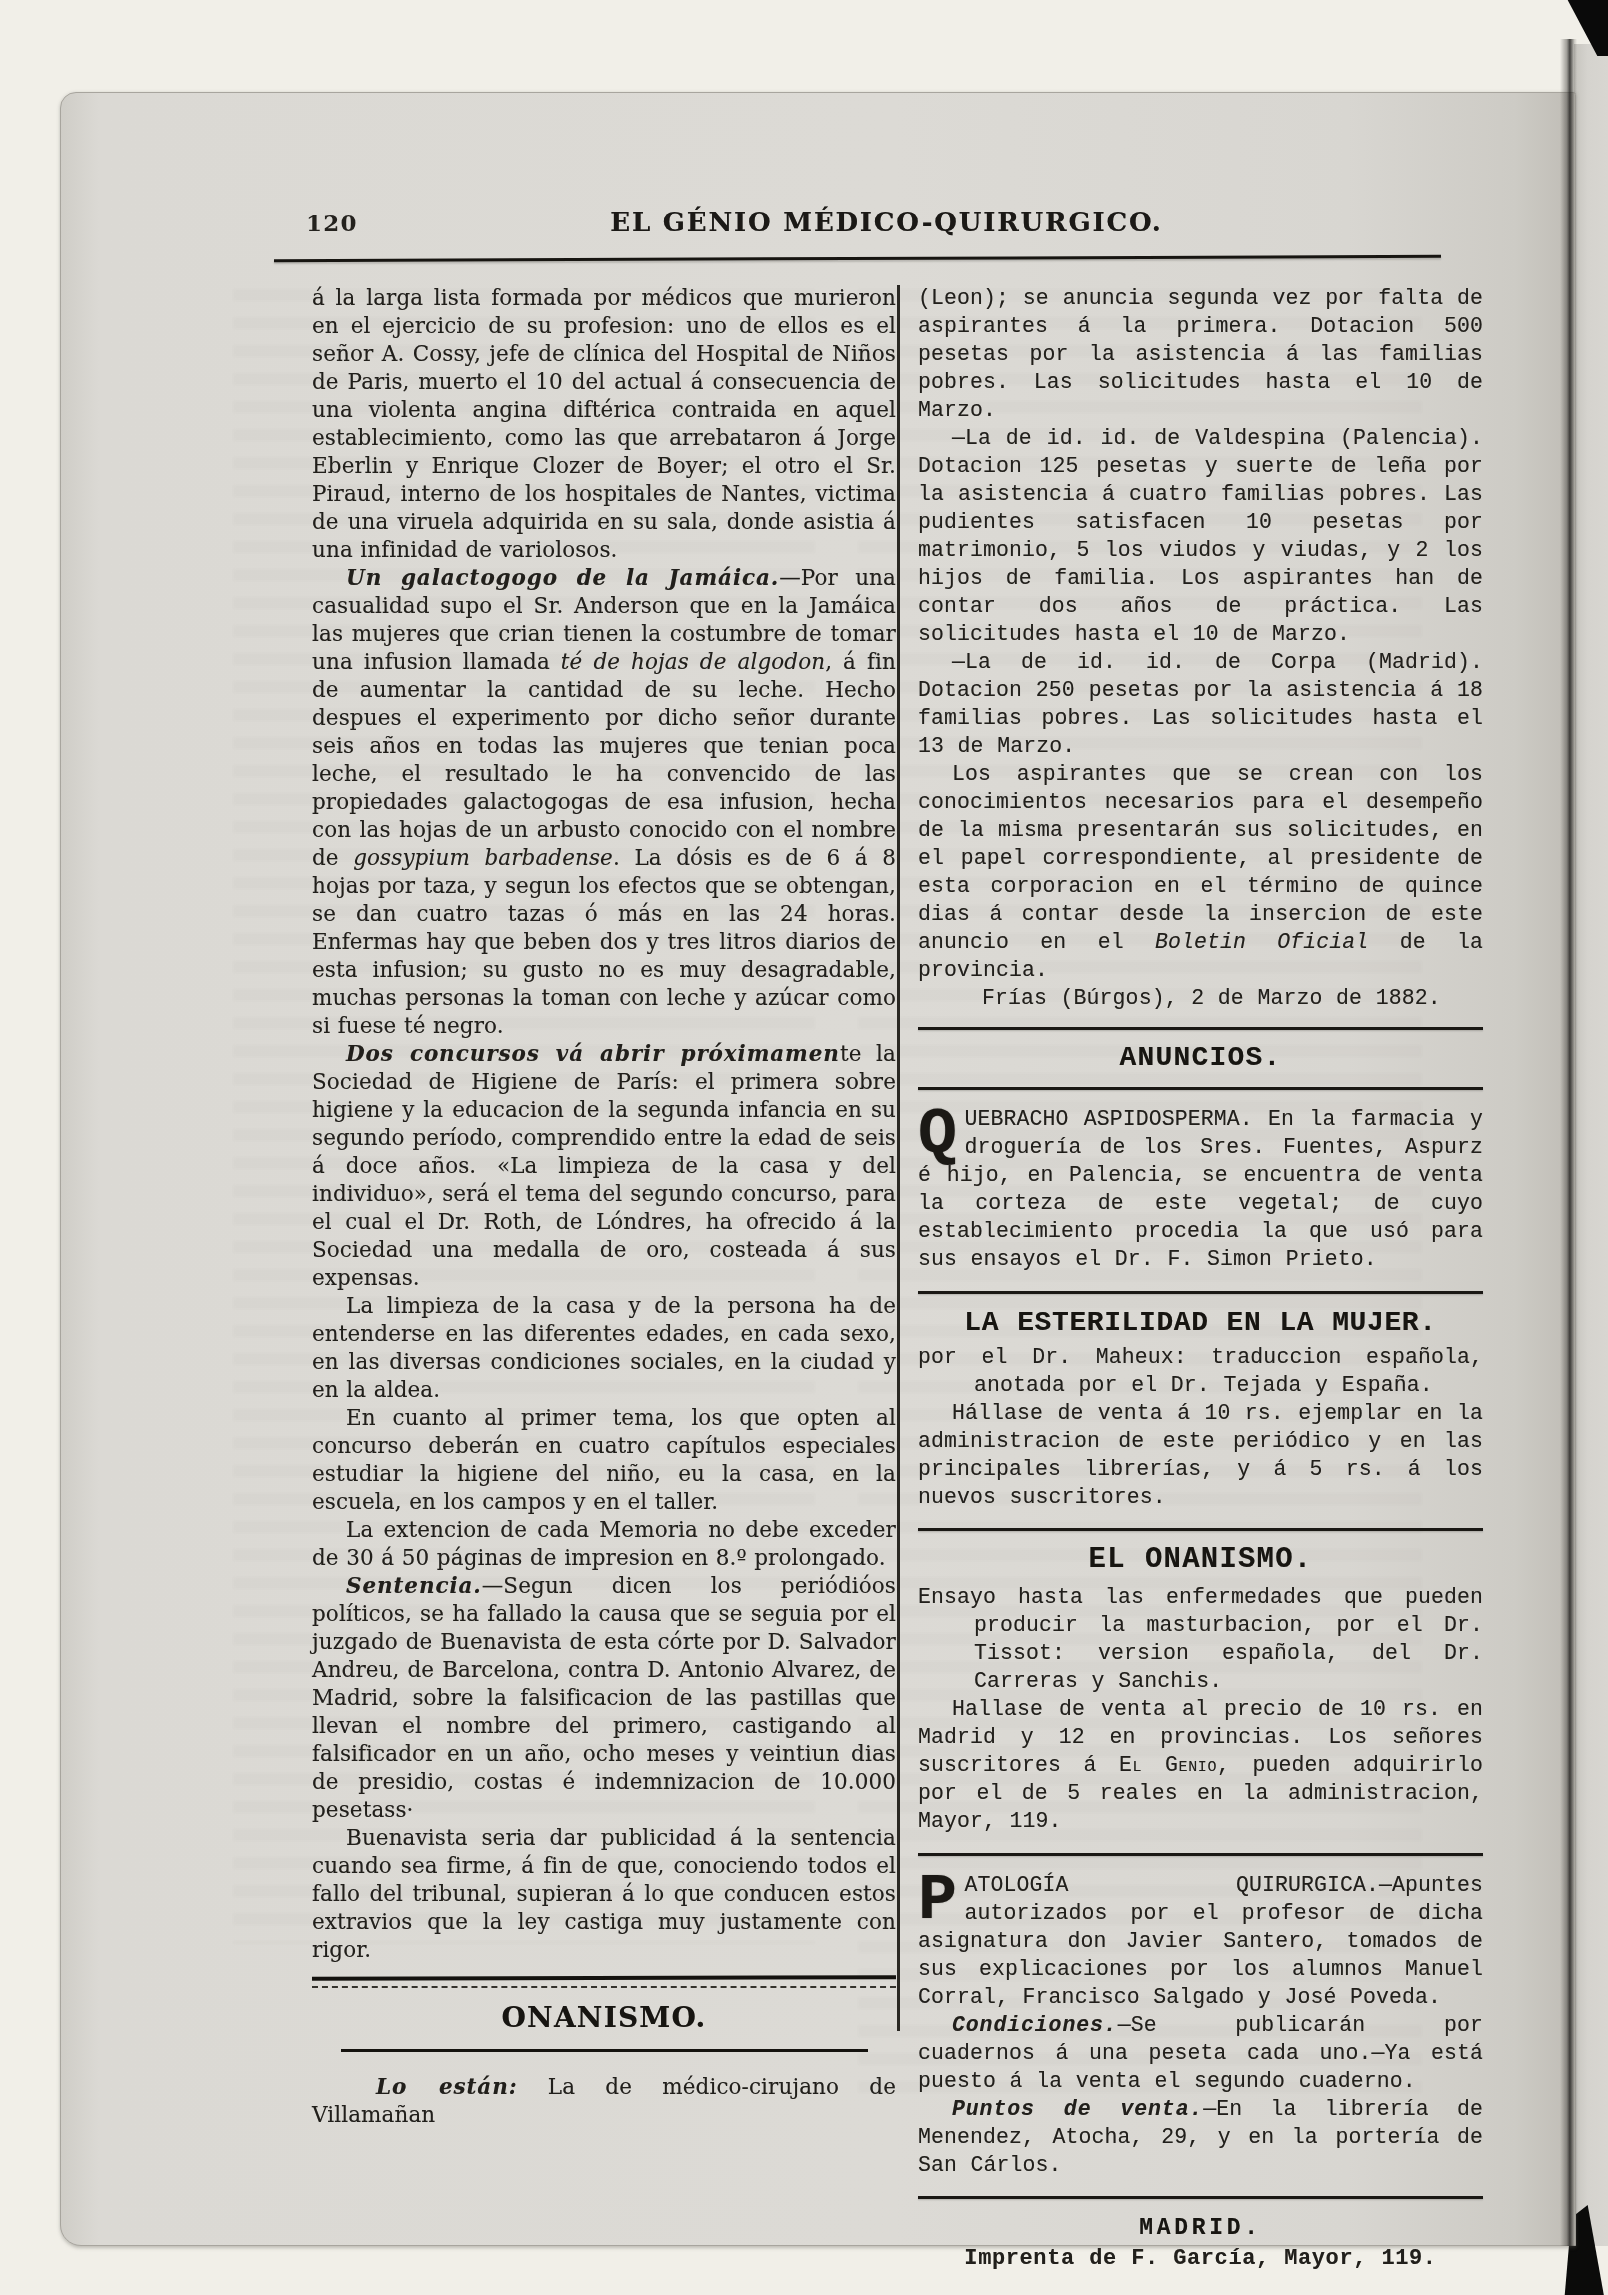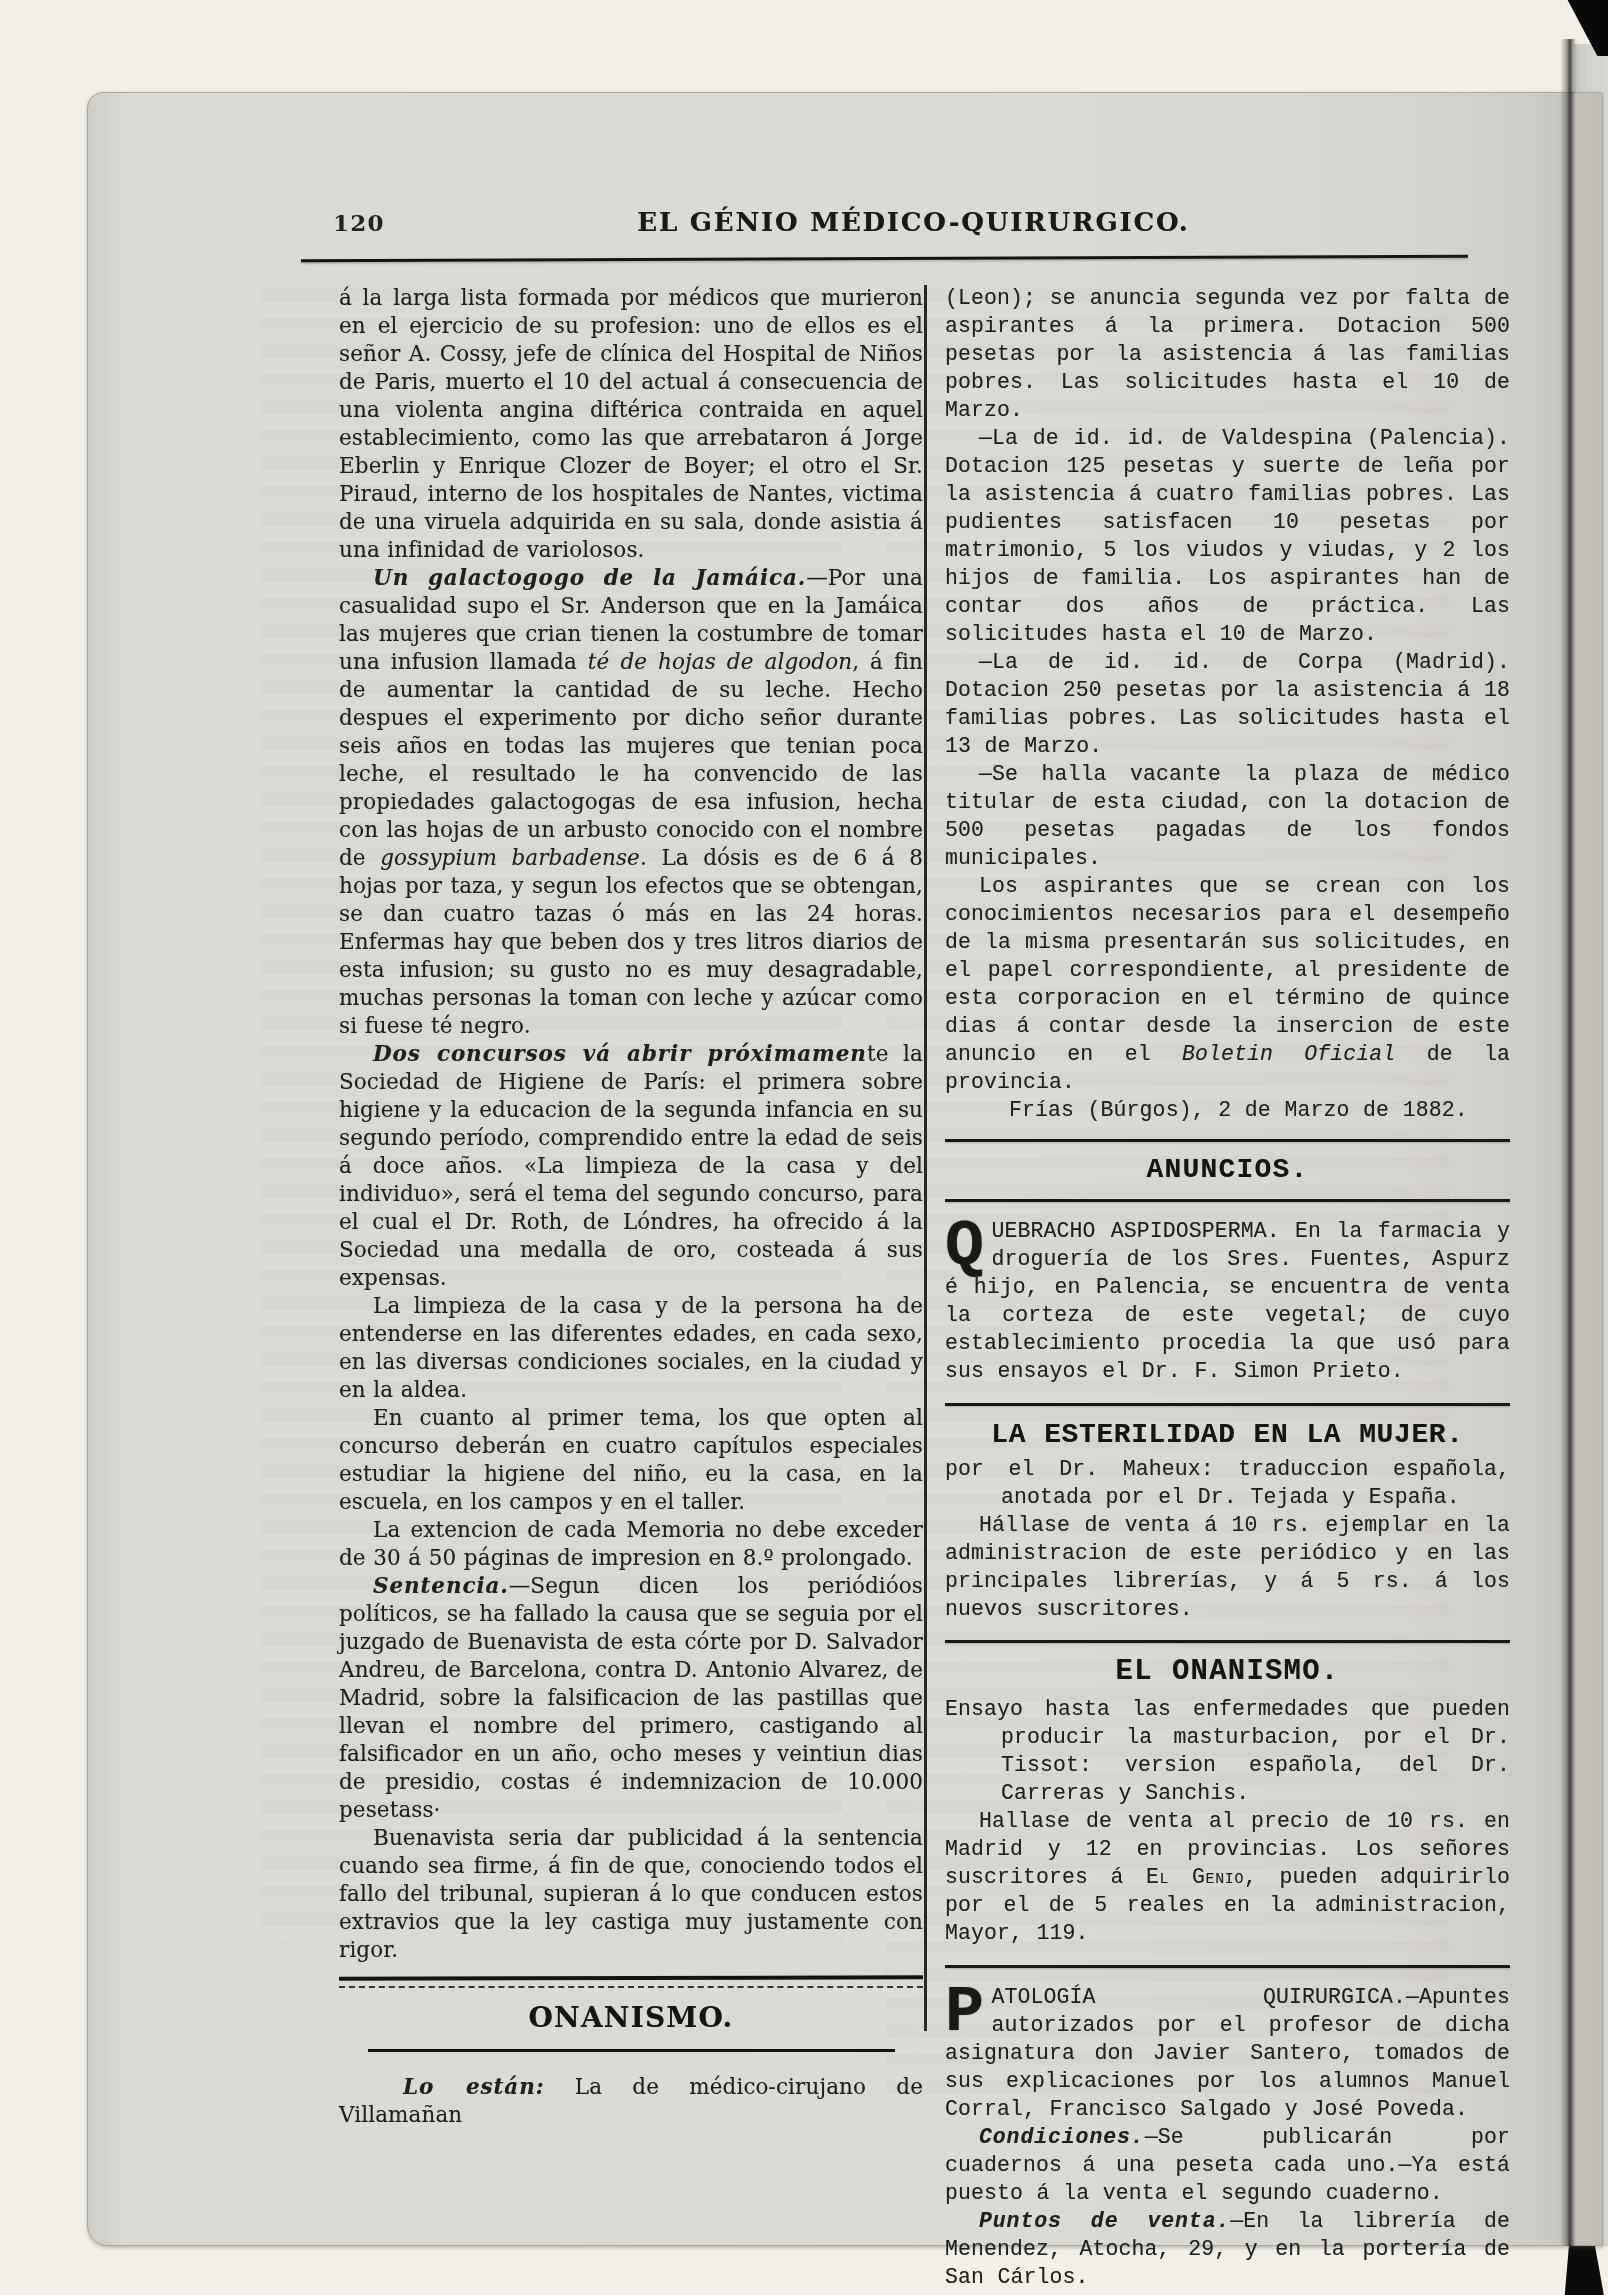--- a/index.html
+++ b/index.html
@@ -9,21 +9,20 @@
     font-family:"DejaVu Serif","Liberation Serif",serif;
   }
   .page{
     position:absolute;left:60px;top:92px;width:1514px;height:2152px;
     background:
       linear-gradient(90deg, #cfcdc7 0%, #dbd9d4 2.5%, #dcdad5 55%, #d8d6d1 85%, #cdcbc5 96%, #bfbcb5 100%),
       #dbd9d4;
     border:0.6px solid #a8a59e;
     border-radius:16px 2.5px 0 21px;
     box-shadow:0 1.2px 3.7px rgba(90,88,82,.35);
-    margin-left:27px;
   }
   .page-inner{position:absolute;inset:0;}
   .ghosting{
     position:absolute;pointer-events:none;opacity:.45;
     background:repeating-linear-gradient(180deg, rgba(125,122,114,.09) 0 12.3px, rgba(125,122,114,0) 12.3px 28px);
     filter:blur(1.8px);
   }
   .next-page{
     position:absolute;left:1574px;top:44px;width:34px;height:2202px;
     background:linear-gradient(90deg,#c6c4be,#d5d3ce 40%,#d8d6d1);
@@ -137,21 +136,20 @@
       <p class="ind-big" style="margin-top:21px;"><span class="lead">Lo están:</span><span>  La de médico-cirujano de Villamañan</span></p>
     </div>
 
     <div class="col col-right">
       <p><span>(Leon); se anuncia segunda vez por falta de aspirantes á la primera. Dotacion 500 pesetas por la asistencia á las familias pobres. Las solicitudes hasta el 10 de Marzo.</span></p>
 
       <p class="ind"><span>—La de id. id. de Valdespina (Palencia). Dotacion 125 pesetas y suerte de leña por la asistencia á cuatro familias pobres. Las pudientes satisfacen 10 pesetas por matrimonio, 5 los viudos y viudas, y 2 los hijos de familia. Los aspirantes han de contar dos años de práctica. Las solicitudes hasta el 10 de Marzo.</span></p>
 
       <p class="ind"><span>—La de id. id. de Corpa (Madrid).  Dotacion 250 pesetas por la asistencia á 18 familias  pobres.  Las solicitudes hasta el 13 de Marzo.</span></p>
 
-      <p class="ind"><span>—Se halla vacante la plaza de médico titular de esta ciudad, con la dotacion de 500 pesetas pagadas de los fondos municipales.</span></p>
 
       <p class="ind"><span>Los aspirantes que se crean con los conocimientos necesarios para el desempeño de la misma presentarán sus solicitudes, en el papel correspondiente, al presidente de esta corporacion en el término de quince dias á contar desde la insercion de este anuncio en el </span><span class="it">Boletin Oficial</span><span> de la provincia.</span></p>
 
       <p class="ind-big"><span>Frías (Búrgos), 2 de Marzo de 1882.</span></p>
 
       <div class="rule"></div>
       <p class="sec-title t-anuncios">ANUNCIOS.</p>
       <div class="rule"></div>
 
       <p><span class="dropcap">Q</span><span>UEBRACHO ASPIDOSPERMA. En la farmacia y droguería de los Sres. Fuentes, Aspurz é hijo, en Palencia, se encuentra de venta la corteza de este vegetal; de cuyo establecimiento procedia la que usó para sus ensayos el Dr. F. Simon Prieto.</span></p>

